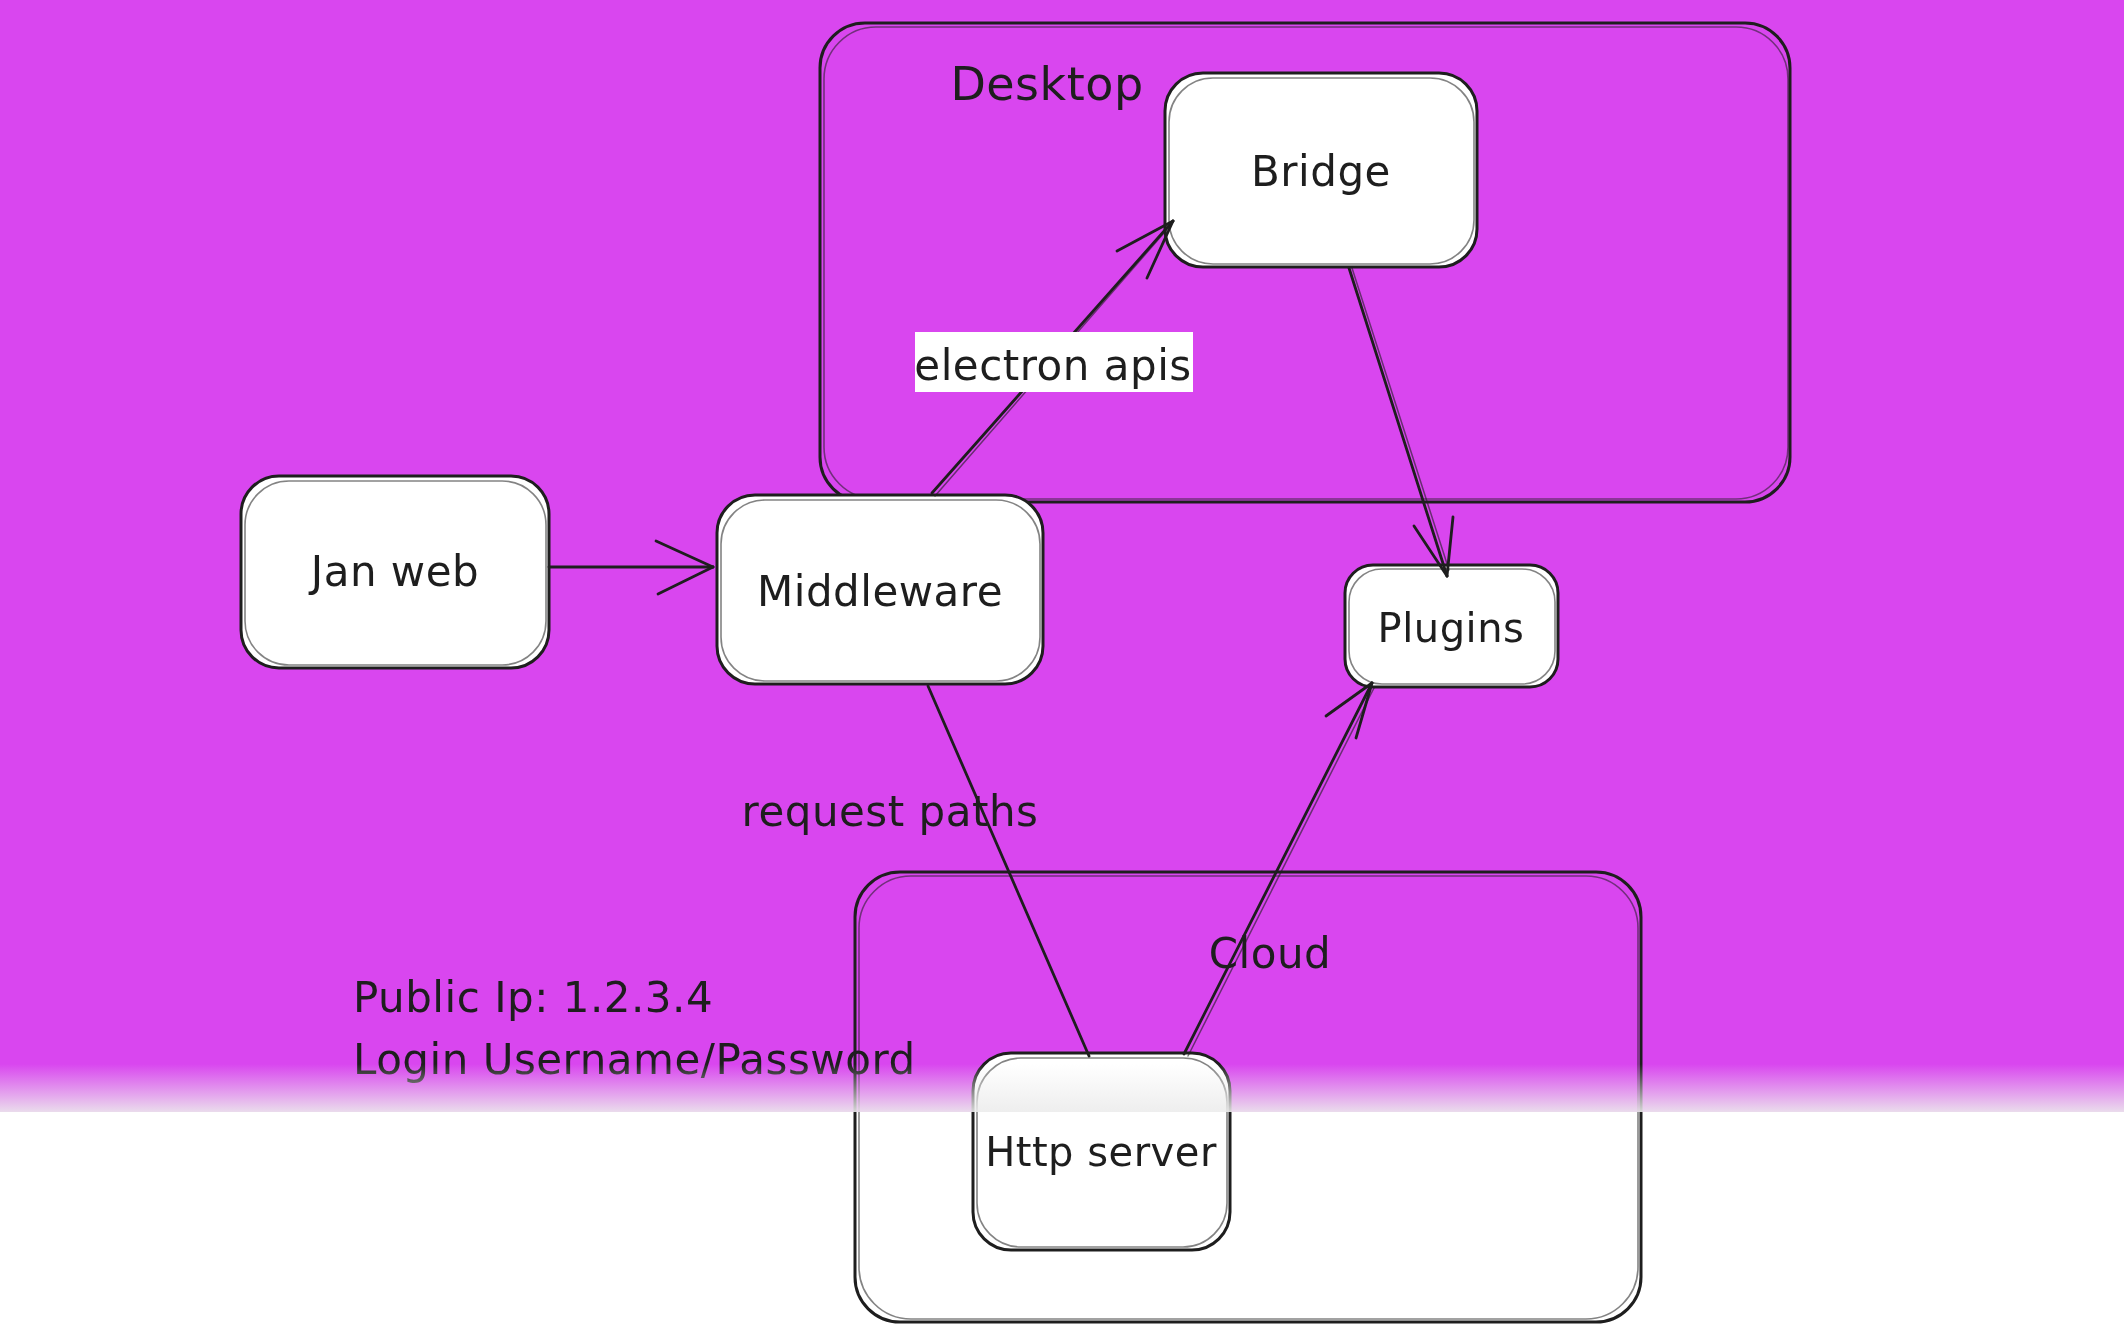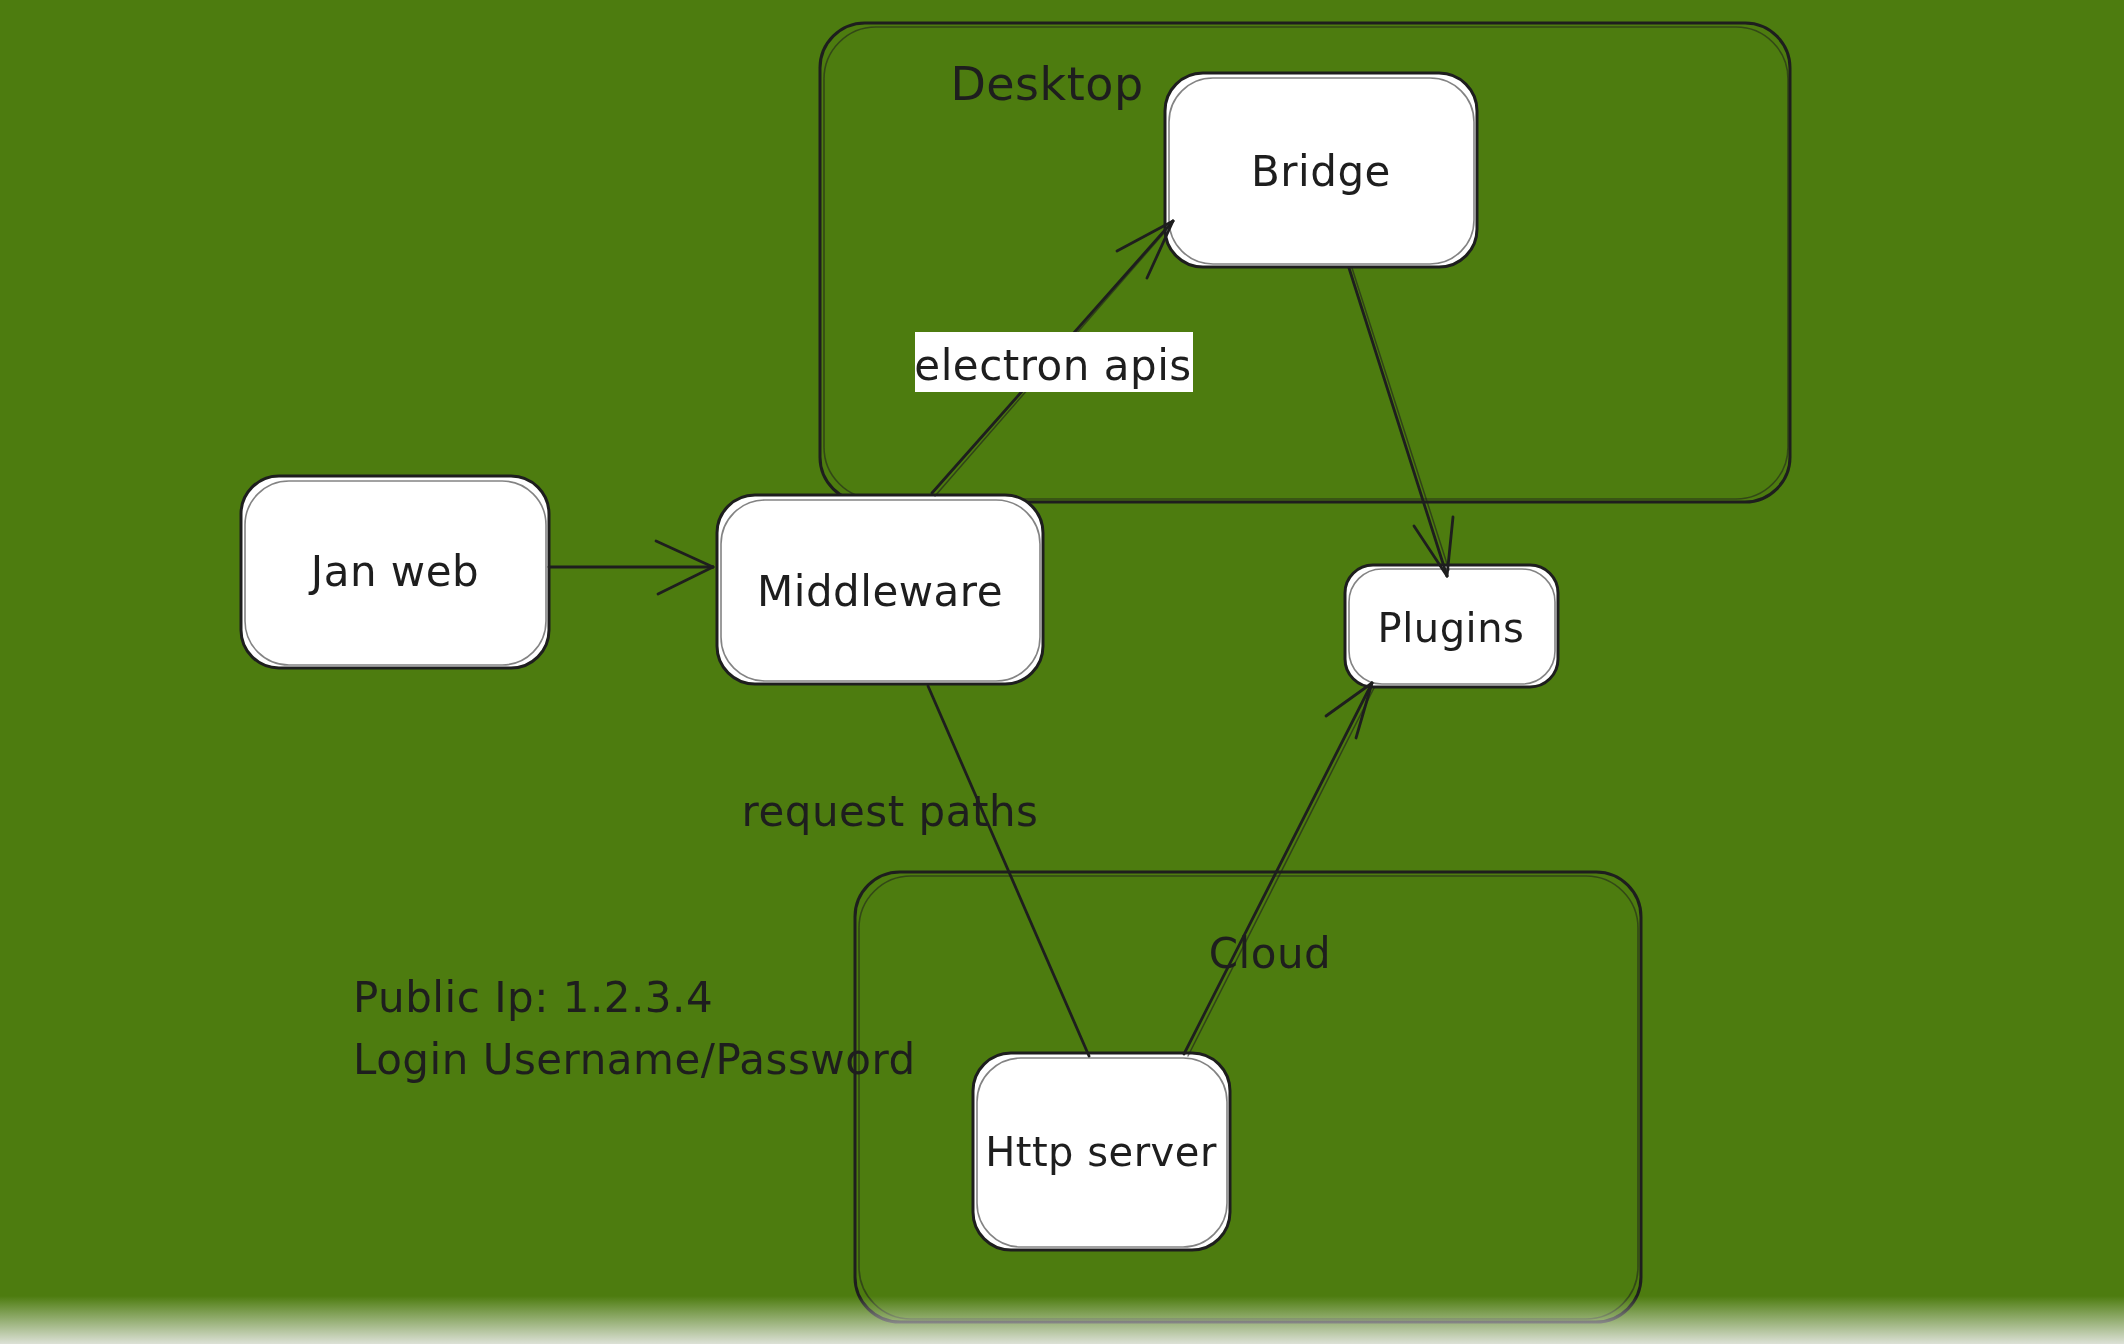--- a/index.html
+++ b/index.html
@@ -7,22 +7,22 @@
     padding: 0;
     width: 2124px;
     height: 1344px;
     background: #ffffff;
     overflow: hidden;
     font-family: "DejaVu Sans", sans-serif;
   }
   .canvas-wrap {
     position: relative;
     width: 2124px;
-    height: 1344px;
-    background: #4d7c0f;
+    height: 1112px;
+    background: #d946ef;
   }
   svg.diagram {
     position: absolute;
     left: 0;
     top: 0;
     display: block;
   }
   
   .shape {
     fill: #ffffff;

